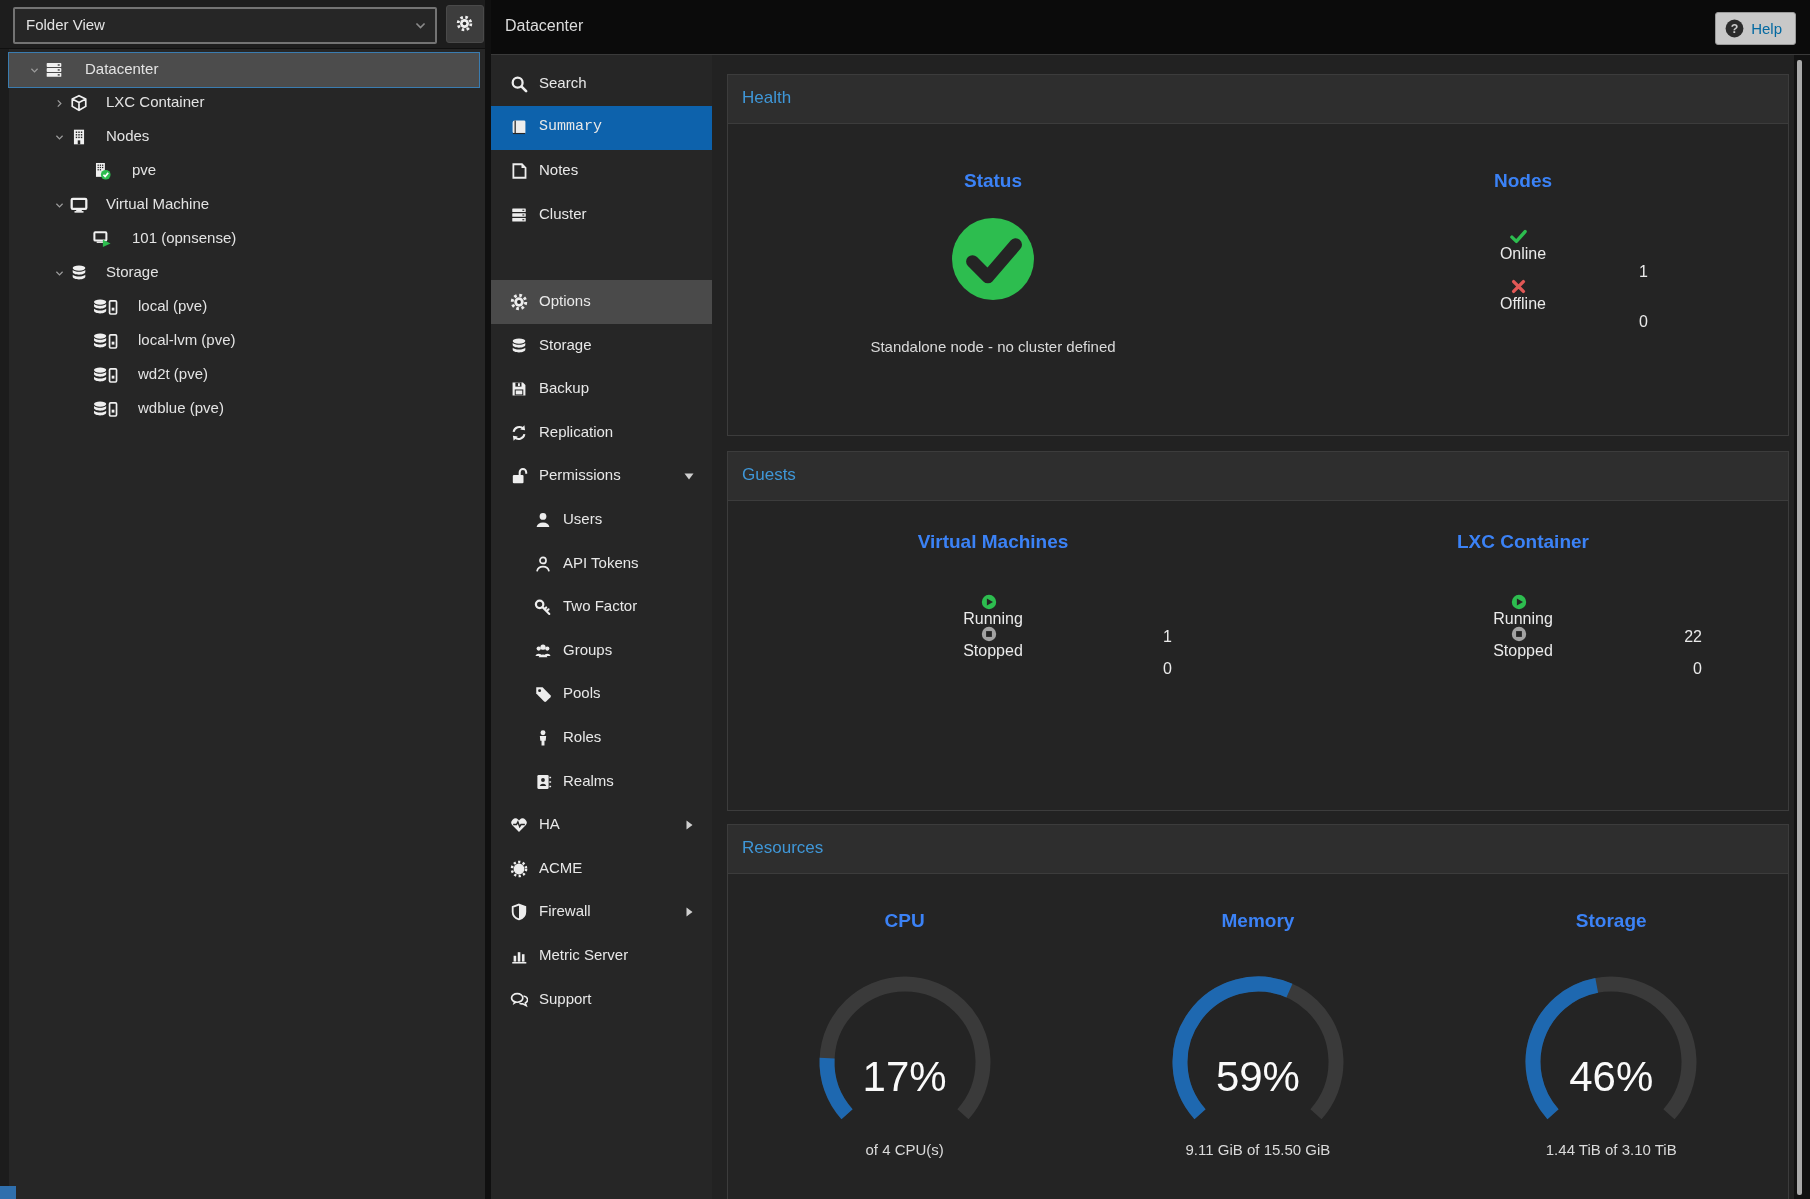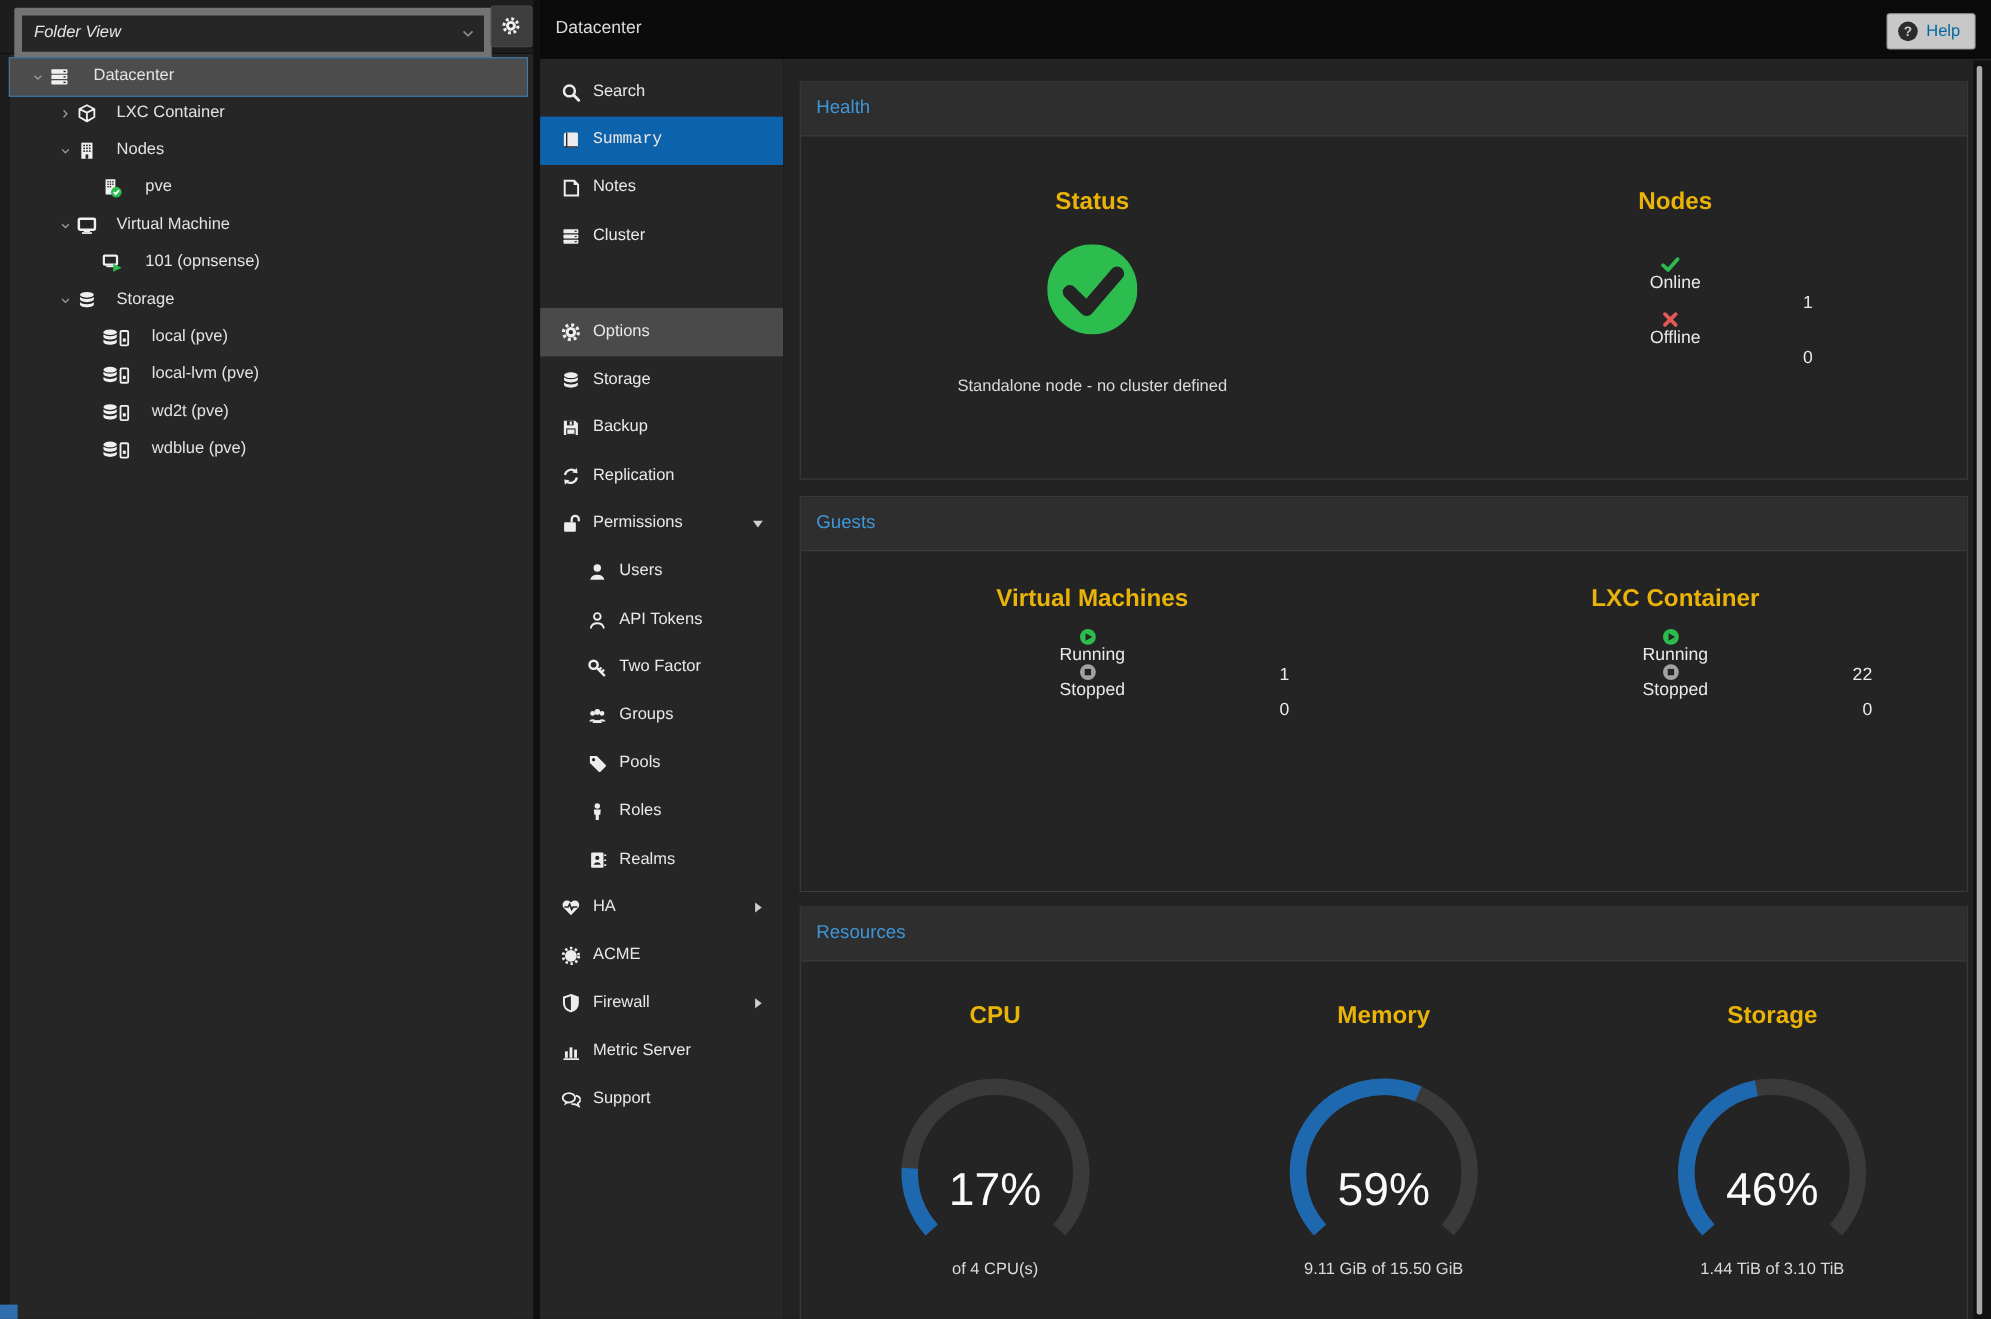--- a/index.html
+++ b/index.html
@@ -3,21 +3,21 @@
 <meta charset="utf-8">
 <style>
   html,body{margin:0;padding:0;background:#0c0c0c;}
   #root{position:relative;width:1810px;height:1199px;overflow:hidden;
         font-family:"Liberation Sans",sans-serif;color:#e0e0e0;background:#0c0c0c;}
   .ic svg{display:block;width:100%;height:100%;}
   
   #sidebar{position:absolute;left:0;top:0;width:485px;height:1199px;background:#262626;}
   #sidebar-strip{position:absolute;left:0;top:0;width:9px;height:1199px;background:#1c1c1c;}
   #sidebar-top{position:absolute;left:0;top:0;width:485px;height:48px;background:#1d1d1d;border-bottom:1px solid #101010;}
-  #view-combo{position:absolute;left:13px;top:7px;width:420px;height:33px;background:#262626;border:7px solid #737373;border-radius:2px;font-style:italic;}
+  #view-combo{position:absolute;left:13px;top:7px;width:420px;height:33px;background:#262626;border:2px solid #737373;border-radius:2px;}
   #view-combo .cv{position:absolute;left:11px;top:7px;font-size:15px;color:#e3e3e3;}
   #view-combo .carr{position:absolute;right:8px;top:10px;width:13px;height:13px;color:#8a8a8a;}
   #tree-gear{position:absolute;left:446px;top:5px;width:36px;height:36px;background:#3d3d3d;border:1px solid #4a4a4a;border-radius:3px;}
   #tree-gear .ic{position:absolute;left:9px;top:9px;width:17px;height:17px;color:#efefef;}
   .tree-row{position:absolute;left:8px;right:5px;height:34px;}
   .tree-row.sel{background:#4c4c4c;border:1px solid #3a7cb0;}
   .t-caret{position:absolute;top:12px;width:11px;height:11px;color:#9b9b9b;}
   .t-icon{position:absolute;top:8px;height:18px;color:#f0f0f0;}
   .t-label{position:absolute;top:7px;font-size:15px;color:#e3e3e3;white-space:nowrap;}
   
@@ -43,37 +43,37 @@
   #right-strip{position:absolute;right:0;top:55px;width:16px;bottom:0;background:#121212;}
   #scroll-thumb{position:absolute;right:8px;top:60px;width:5px;height:1135px;background:#ababab;border-radius:2px;}
   .panel{position:absolute;left:15px;width:1060px;background:#242424;border:1px solid #3c3c3c;}
   .panel-hd{height:48px;background:#2e2e2e;border-bottom:1px solid #3c3c3c;}
   .panel-hd .pt{padding:13px 0 0 14px;font-size:17px;color:#3f97d8;}
   #p-health{top:19px;height:360px;}
   #p-guests{top:396px;height:358px;}
   #p-res{top:769px;height:377px;border-bottom:none;}
   .pbody{position:relative;display:flex;}
   .col{display:flex;flex-direction:column;align-items:center;}
-  .h2{font-size:22px;font-weight:bold;color:#eab308;text-align:right;}
+  .h2{font-size:19px;font-weight:bold;color:#3b82f6;text-align:right;}
   
   #p-health .col{width:50%;}
   #p-health .h2{margin-top:46px;}
   #status-circle{margin-top:26px;width:82px;height:82px;}
   #status-msg{margin-top:38px;font-size:15px;color:#dadada;}
   .rowset{display:flex;flex-direction:column;}
   .inforow{display:flex;align-items:center;flex-direction:column;}
   .inforow .ric{width:17px;height:17px;margin-right:9px;}
   .inforow .rlb{font-size:16px;color:#eaeaea;}
   .inforow .rvl{margin-left:auto;font-size:16px;color:#eaeaea;}
   #nodes-rows{margin-top:36px;width:250px;}
   #nodes-rows .inforow{height:50px;}
   
   #p-guests .col{width:50%;}
   #p-guests .h2{margin-top:30px;}
-  .g-rows{margin-top:14px;width:358px;text-align:right;}
+  .g-rows{margin-top:41px;width:358px;text-align:right;}
   .g-rows .inforow{height:32px;}
   .g-rows .ric{width:16px;height:16px;}
   
   #p-res .col{width:33.33%;}
   #p-res .h2{margin-top:36px;}
   .gauge{position:relative;margin-top:38px;width:300px;height:170px;}
   .gauge .pct{position:absolute;left:0;top:83px;width:300px;text-align:center;font-size:42px;color:#fafafa;}
   .g-sub{margin-top:1px;font-size:15px;color:#dadada;}
   #corner-blue{position:absolute;left:0;top:1186px;width:16px;height:13px;background:#2f6fad;}
 </style>

